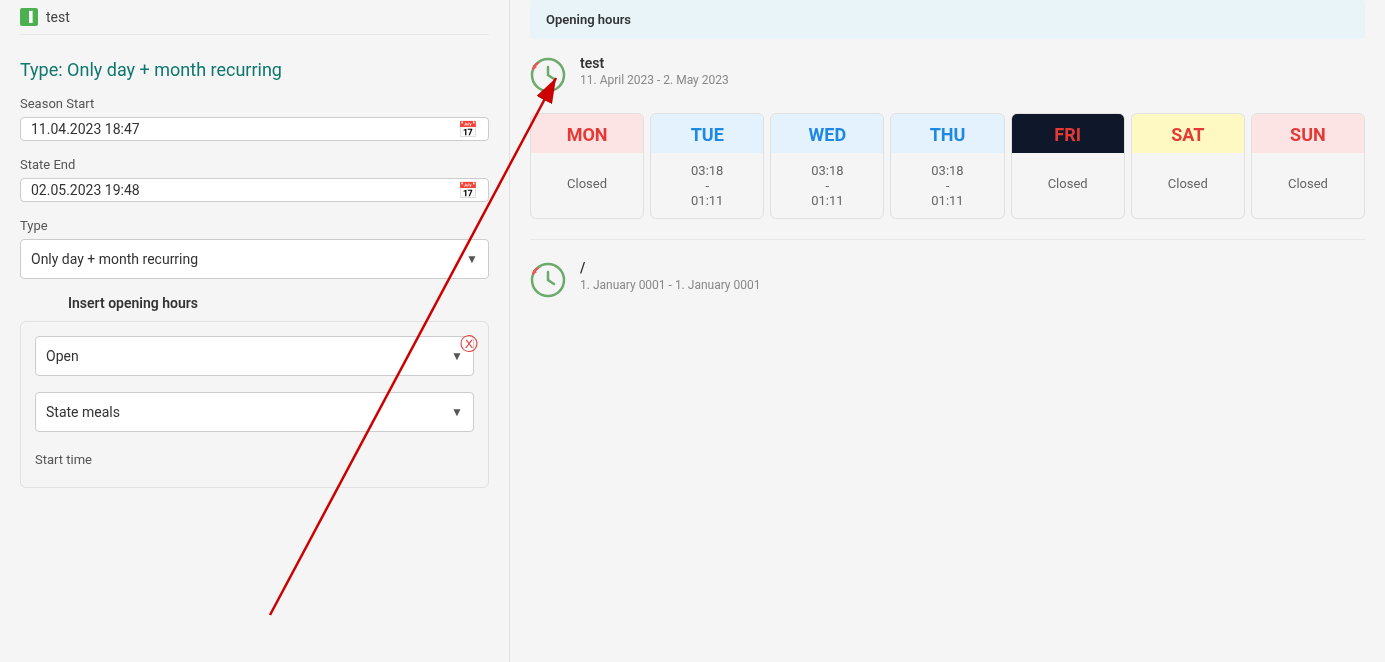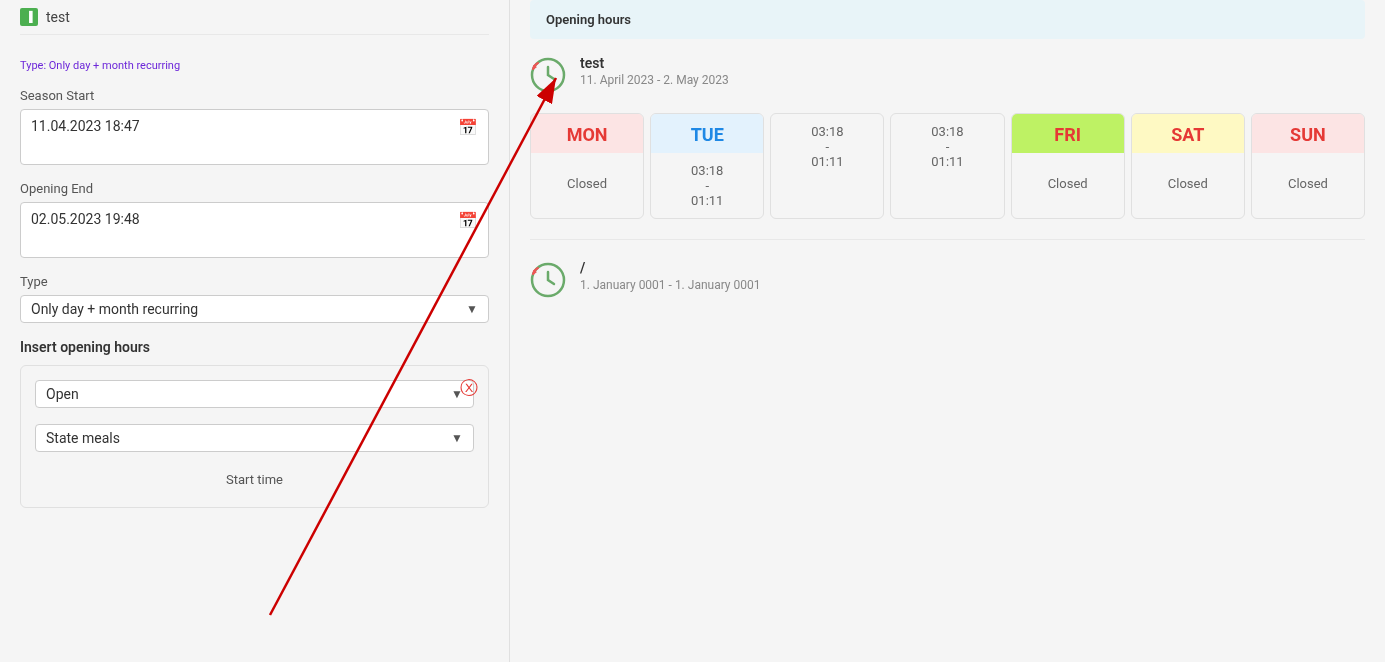--- a/index.html
+++ b/index.html
@@ -26,47 +26,48 @@
       color: #555;
       margin-bottom: 6px;
       display: block;
     }
     .field-label-bold {
       font-size: 14px;
       font-weight: 600;
       color: #333;
       margin-bottom: 10px;
       display: block;
+      margin-left: 48px;
     }
     .datetime-wrapper {
       border: 1px solid #ccc;
       border-radius: 4px;
       padding: 8px 10px;
       display: flex;
-      align-items: flex-start;
+      align-items: center;
       justify-content: space-between;
-      height: 56px;
+      height: 24px;
       background: #fff;
     }
     .datetime-text {
       font-size: 14px;
       color: #333;
     }
     .calendar-icon {
       font-size: 16px;
       color: #555;
     }
     .select-wrapper {
       border: 1px solid #ccc;
       border-radius: 4px;
       padding: 8px 10px;
       display: flex;
       align-items: center;
       justify-content: space-between;
-      height: 28px;
+      height: 40px;
       background: #fff;
       cursor: pointer;
     }
     .select-text {
       font-size: 14px;
       color: #333;
     }
     .chevron-icon {
       font-size: 12px;
       color: #555;
@@ -163,37 +164,37 @@
       min-height: 60px;
       display: flex;
       flex-direction: column;
       align-items: center;
       justify-content: center;
     }
     .day-card.mon .day-header { color: #e53935; background: #fce4e4; }
     .day-card.tue .day-header { color: #1e88e5; background: #e3f2fd; }
     .day-card.wed .day-header { color: #1e88e5; background: #e3f2fd; }
     .day-card.thu .day-header { color: #1e88e5; background: #e3f2fd; }
-    .day-card.fri .day-header { color: #e53935; background: #bef264; }
+    .day-card.fri .day-header { color: #e53935; background: #0f172a; }
     .day-card.sat .day-header { color: #e53935; background: #fef9c3; }
     .day-card.sun .day-header { color: #e53935; background: #fce4e4; }
     .season-divider {
       border: none;
       border-top: 1px solid #e8e8e8;
       margin: 20px 0;
     }
     .panels-container {
       display: flex;
       width: 1385px;
       min-height: 662px;
       position: relative;
     }
     .top-type-text {
-      font-size: 11px;
-      color: #6d28d9;
+      font-size: 18px;
+      color: #0f766e;
       padding: 8px 0 16px 0;
     }
     .bar-icon {
       display: inline-block;
       width: 18px;
       height: 18px;
       background: #4caf50;
       border-radius: 2px;
       font-size: 10px;
       color: #fff;
@@ -219,21 +220,21 @@
 
     <div class="field-group">
       <span class="field-label">Season Start</span>
       <div class="datetime-wrapper">
         <span class="datetime-text">11.04.2023 18:47</span>
         <span class="calendar-icon">📅</span>
       </div>
     </div>
 
     <div class="field-group">
-      <span class="field-label">Opening End</span>
+      <span class="field-label">State End</span>
       <div class="datetime-wrapper">
         <span class="datetime-text">02.05.2023 19:48</span>
         <span class="calendar-icon">📅</span>
       </div>
     </div>
 
     <div class="field-group">
       <span class="field-label">Type</span>
       <div class="select-wrapper">
         <span class="select-text">Only day + month recurring</span>
@@ -255,21 +256,21 @@
           </div>
         </div>
 
         <div class="field-group">
           <div class="select-wrapper">
             <span class="select-text">State meals</span>
             <span class="chevron-icon">▼</span>
           </div>
         </div>
 
-        <div style="margin-top:20px;text-align:center;">
+        <div style="margin-top:20px;">
           <span class="field-label">Start time</span>
         </div>
       </div>
     </div>
   </div>
 
   <div class="right-panel">
 
     <svg style="position:absolute;top:0;left:0;width:100%;height:100%;pointer-events:none;overflow:visible;z-index:10;">
       <defs>
@@ -300,23 +301,25 @@
     <div class="days-grid">
       <div class="day-card mon">
         <div class="day-header">MON</div>
         <div class="day-body">Closed</div>
       </div>
       <div class="day-card tue">
         <div class="day-header">TUE</div>
         <div class="day-body">03:18<br>-<br>01:11</div>
       </div>
       <div class="day-card wed">
+        <div class="day-header">WED</div>
         <div class="day-body">03:18<br>-<br>01:11</div>
       </div>
       <div class="day-card thu">
+        <div class="day-header">THU</div>
         <div class="day-body">03:18<br>-<br>01:11</div>
       </div>
       <div class="day-card fri">
         <div class="day-header">FRI</div>
         <div class="day-body">Closed</div>
       </div>
       <div class="day-card sat">
         <div class="day-header">SAT</div>
         <div class="day-body">Closed</div>
       </div>

